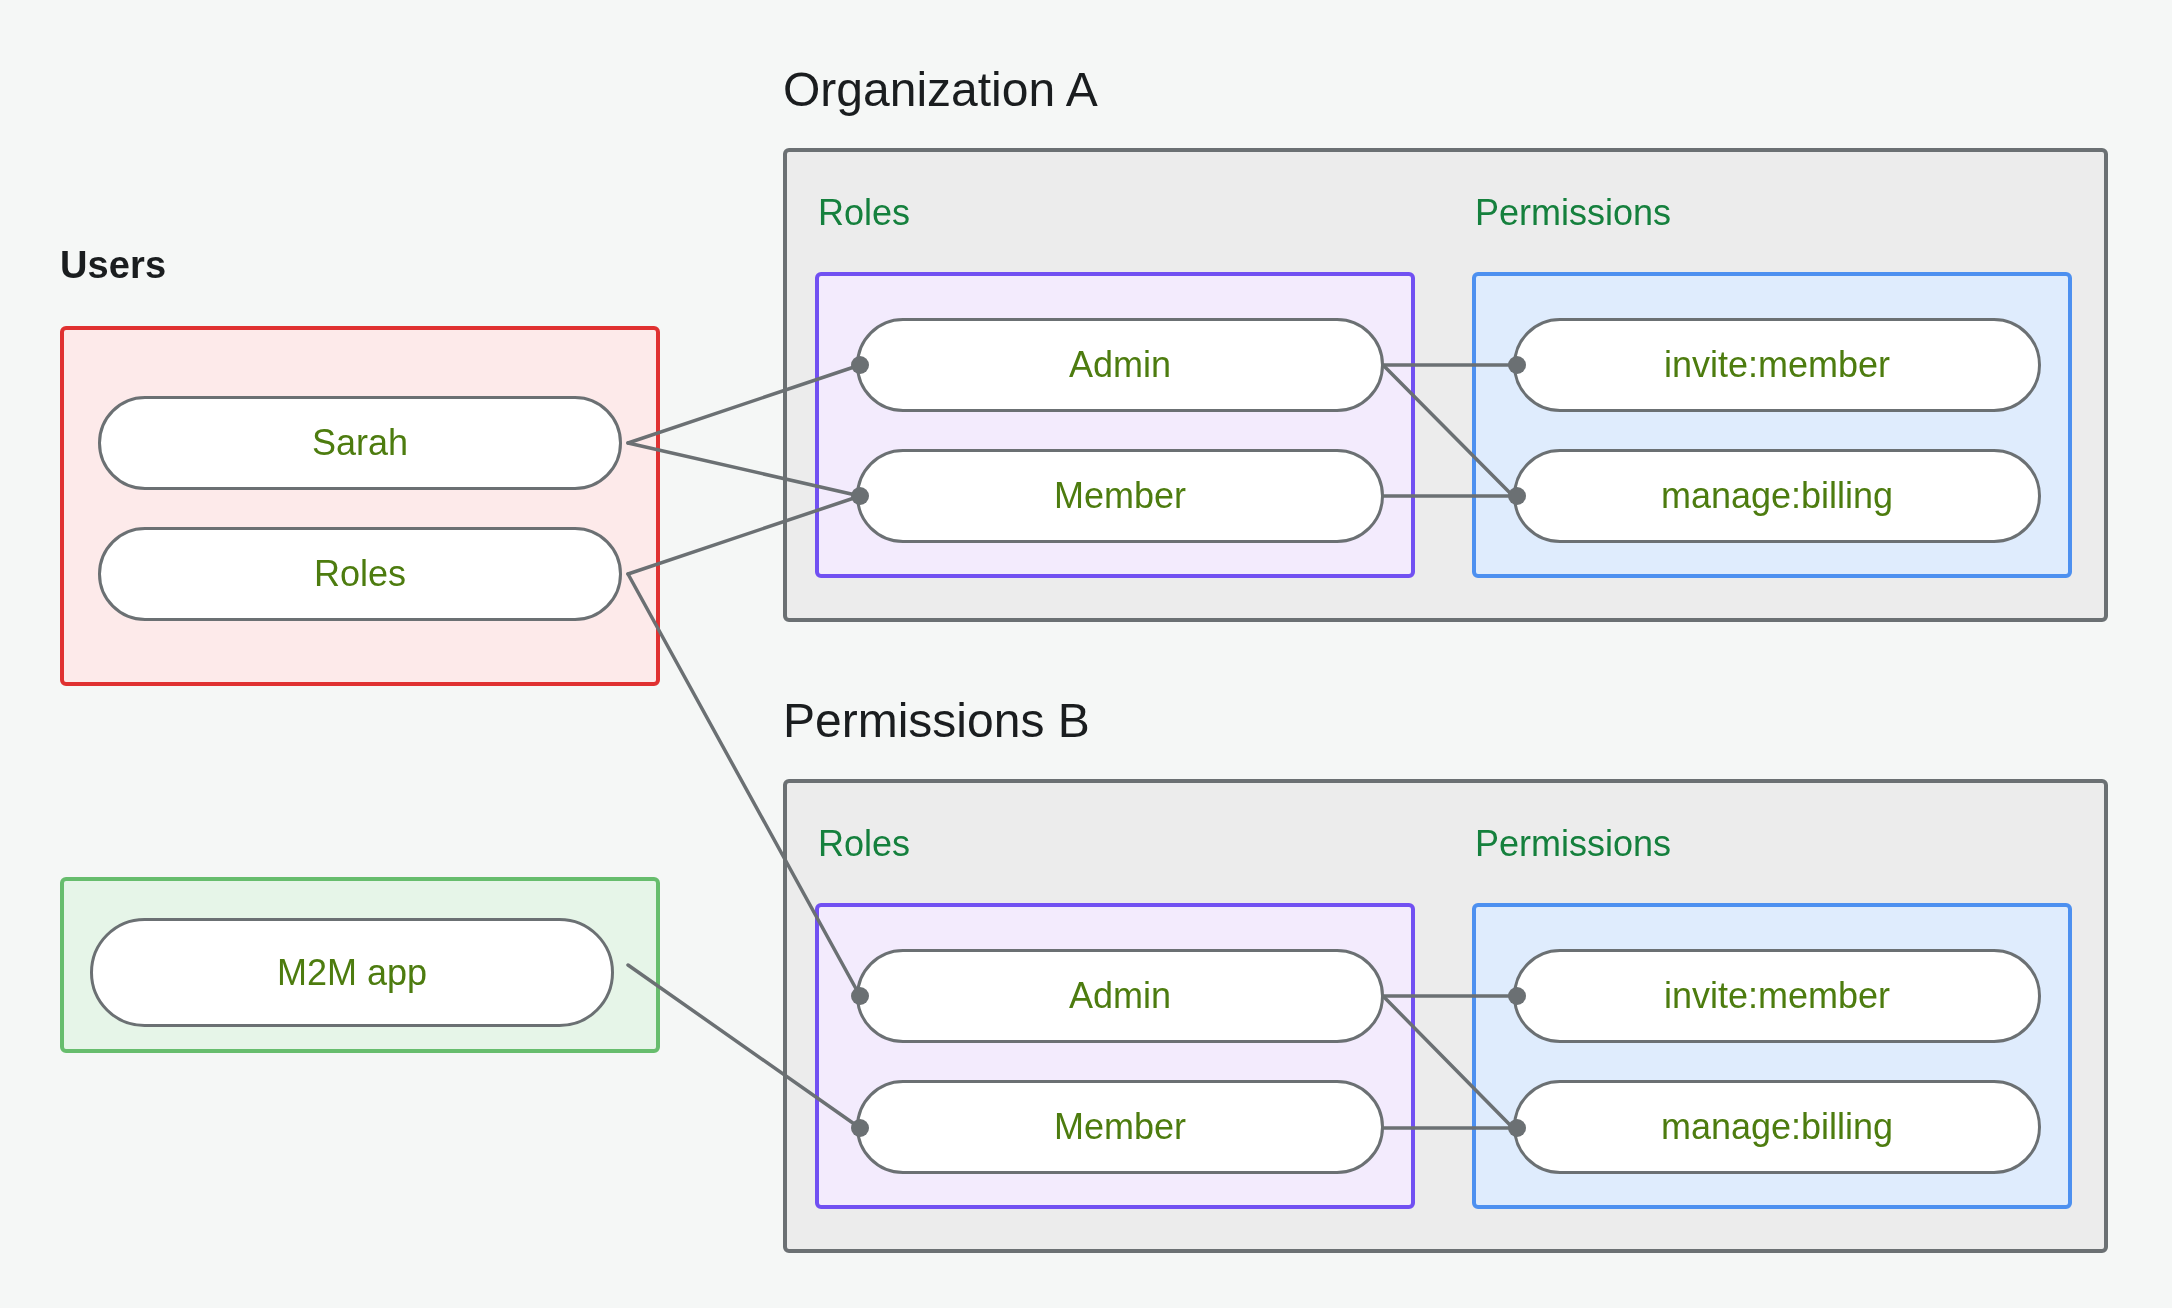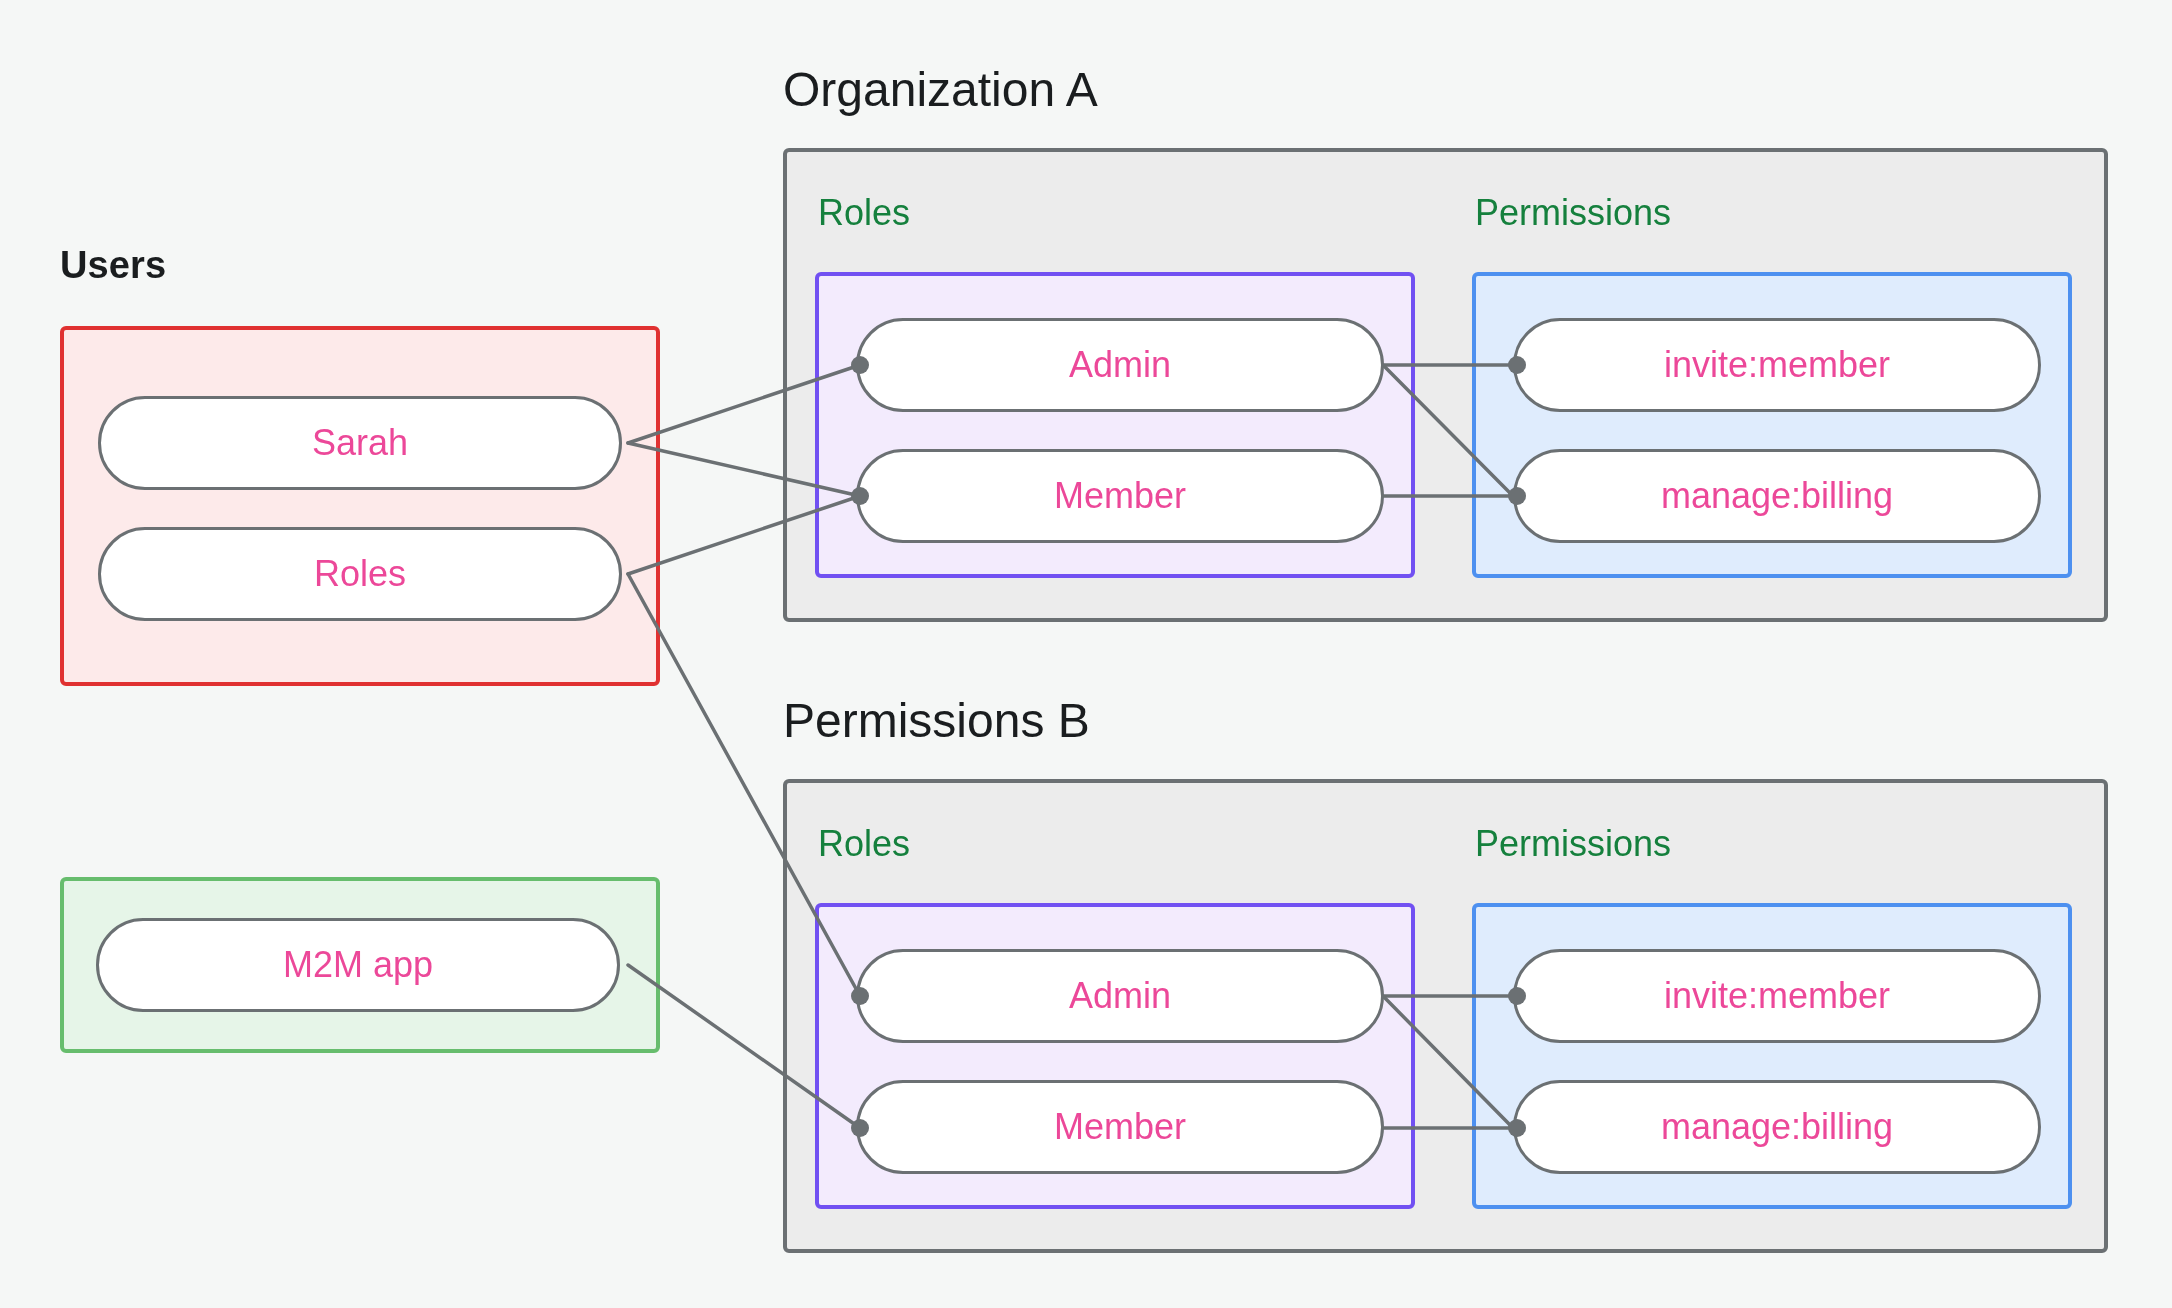--- a/index.html
+++ b/index.html
@@ -90,21 +90,21 @@
   .pill {
     position: absolute;
     box-sizing: border-box;
     background: #ffffff;
     border: 3px solid #6b7073;
     border-radius: 999px;
     display: flex;
     align-items: center;
     justify-content: center;
     font-size: 36px;
-    color: #ec4899;
+    color: #4d7c0f;
     white-space: nowrap;
     z-index: 6;
   }
 
   
   .dot {
     position: absolute;
     width: 18px;
     height: 18px;
     border-radius: 50%;
@@ -148,21 +148,21 @@
 
   <div class="box box-users" style="left:60px; top:326px; width:600px; height:360px;"></div>
 
   <div class="pill" style="left:98px; top:396px; width:524px; height:94px;">Sarah</div>
 
   <div class="pill" style="left:98px; top:527px; width:524px; height:94px;">Roles</div>
 
 
   <div class="box box-m2m" style="left:60px; top:877px; width:600px; height:176px;"></div>
 
-  <div class="pill" style="left:96px; top:918px; width:524px; height:94px;">M2M app</div>
+  <div class="pill" style="left:90px; top:918px; width:524px; height:109px;">M2M app</div>
 
   <div class="org-title" style="left:783px; top:62px;">Organization A</div>
 
   <div class="box box-org" style="left:783px; top:148px; width:1325px; height:474px;"></div>
 
   <div class="sub-title" style="left:818px; top:192px;">Roles</div>
 
   <div class="sub-title" style="left:1475px; top:192px;">Permissions</div>
 
   <div class="box box-roles" style="left:815px; top:272px; width:600px; height:306px;"></div>

